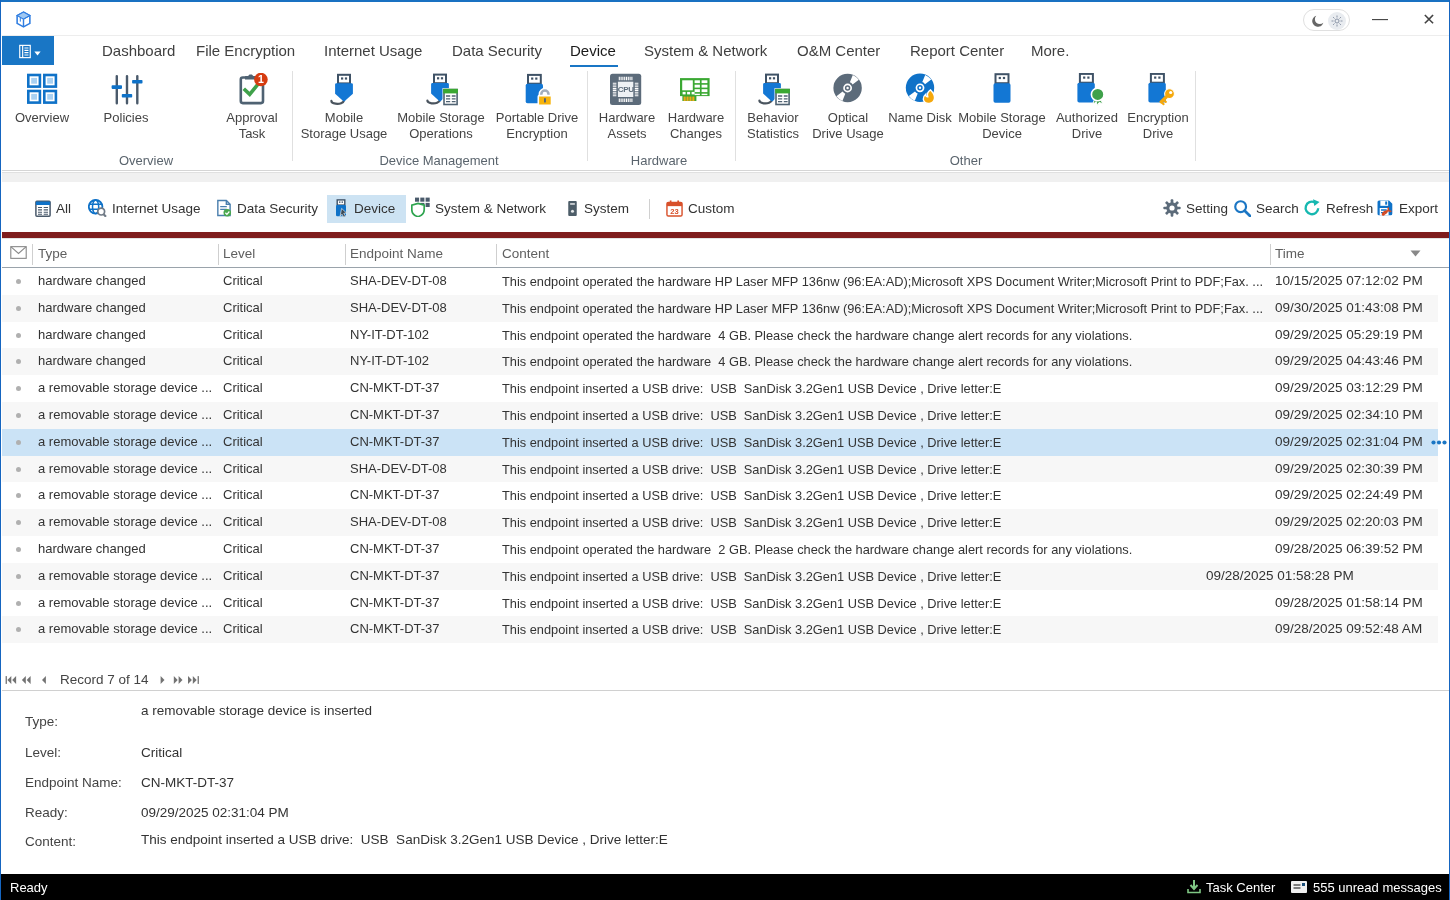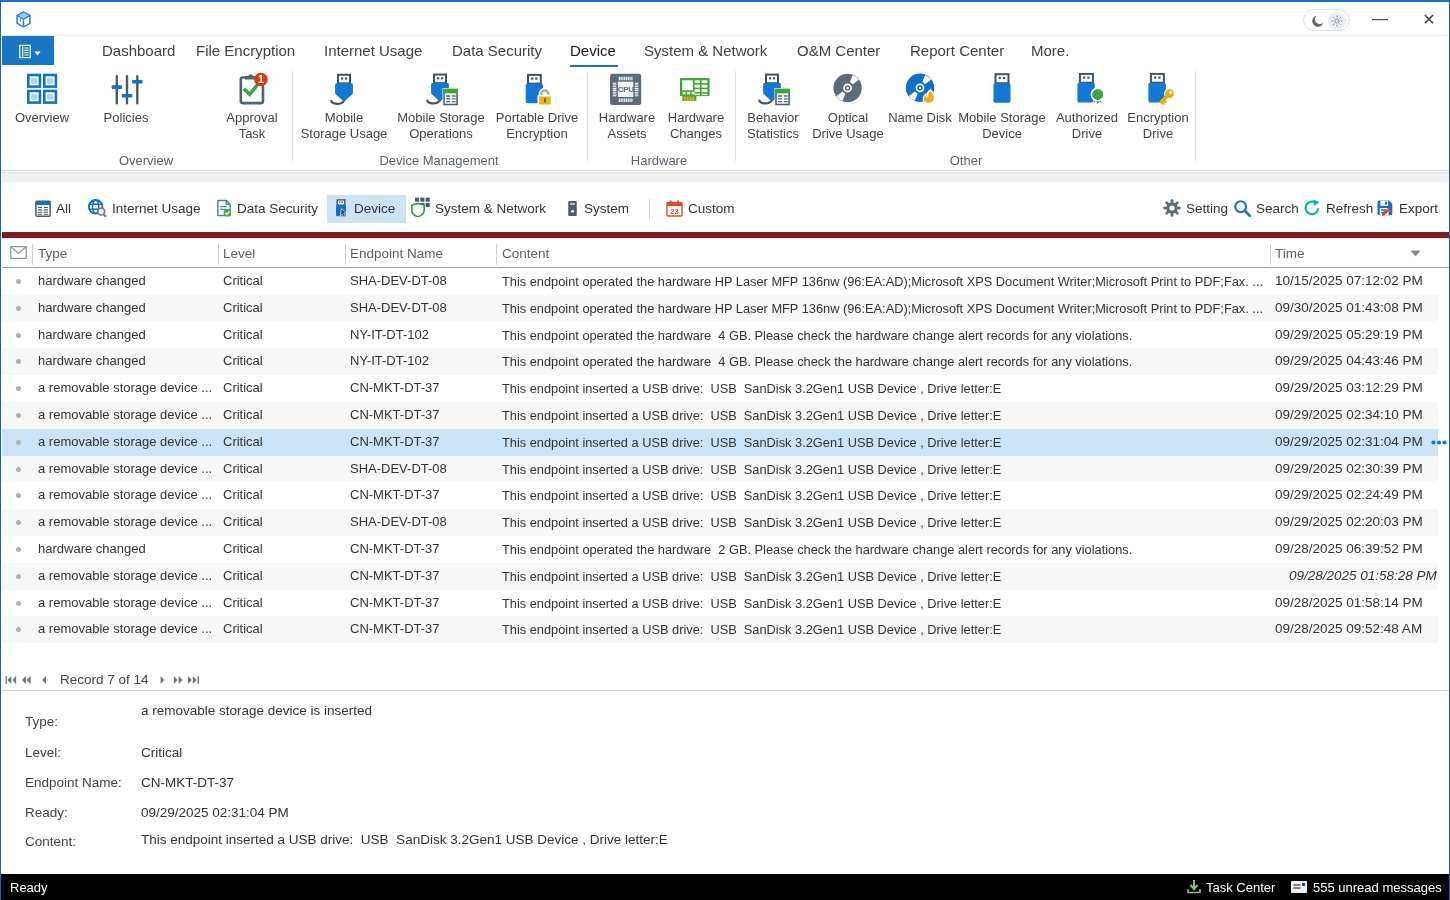--- a/index.html
+++ b/index.html
@@ -521,21 +521,21 @@
       <div class="tc" style="left:348px;width:144px;">CN-MKT-DT-37</div>
       <div class="tc content" style="left:500px;width:766px;top:6px;">This endpoint operated the hardware&nbsp; 2 GB. Please check the hardware change alert records for any violations.</div>
       <div class="tc time" style="left:1273px;width:160px;">09/28/2025 06:39:52 PM</div>
     </div>
 <div class="trow alt" style="top:294.8px;">
       <div class="dot"></div>
       <div class="tc" style="left:36px;width:178px;">a removable storage device ...</div>
       <div class="tc" style="left:221px;width:120px;">Critical</div>
       <div class="tc" style="left:348px;width:144px;">CN-MKT-DT-37</div>
       <div class="tc content" style="left:500px;width:766px;top:6px;">This endpoint inserted a USB drive:&nbsp; USB&nbsp; SanDisk 3.2Gen1 USB Device , Drive letter:E</div>
-      <div class="tc time" style="left:1287px;width:160px;font-style:italic;">09/28/2025 01:58:28 PM</div>
+      <div class="tc time" style="left:1204px;width:160px;">09/28/2025 01:58:28 PM</div>
     </div>
 <div class="trow" style="top:321.6px;">
       <div class="dot"></div>
       <div class="tc" style="left:36px;width:178px;">a removable storage device ...</div>
       <div class="tc" style="left:221px;width:120px;">Critical</div>
       <div class="tc" style="left:348px;width:144px;">CN-MKT-DT-37</div>
       <div class="tc content" style="left:500px;width:766px;top:6px;">This endpoint inserted a USB drive:&nbsp; USB&nbsp; SanDisk 3.2Gen1 USB Device , Drive letter:E</div>
       <div class="tc time" style="left:1273px;width:160px;">09/28/2025 01:58:14 PM</div>
     </div>
 <div class="trow alt" style="top:348.4px;">

